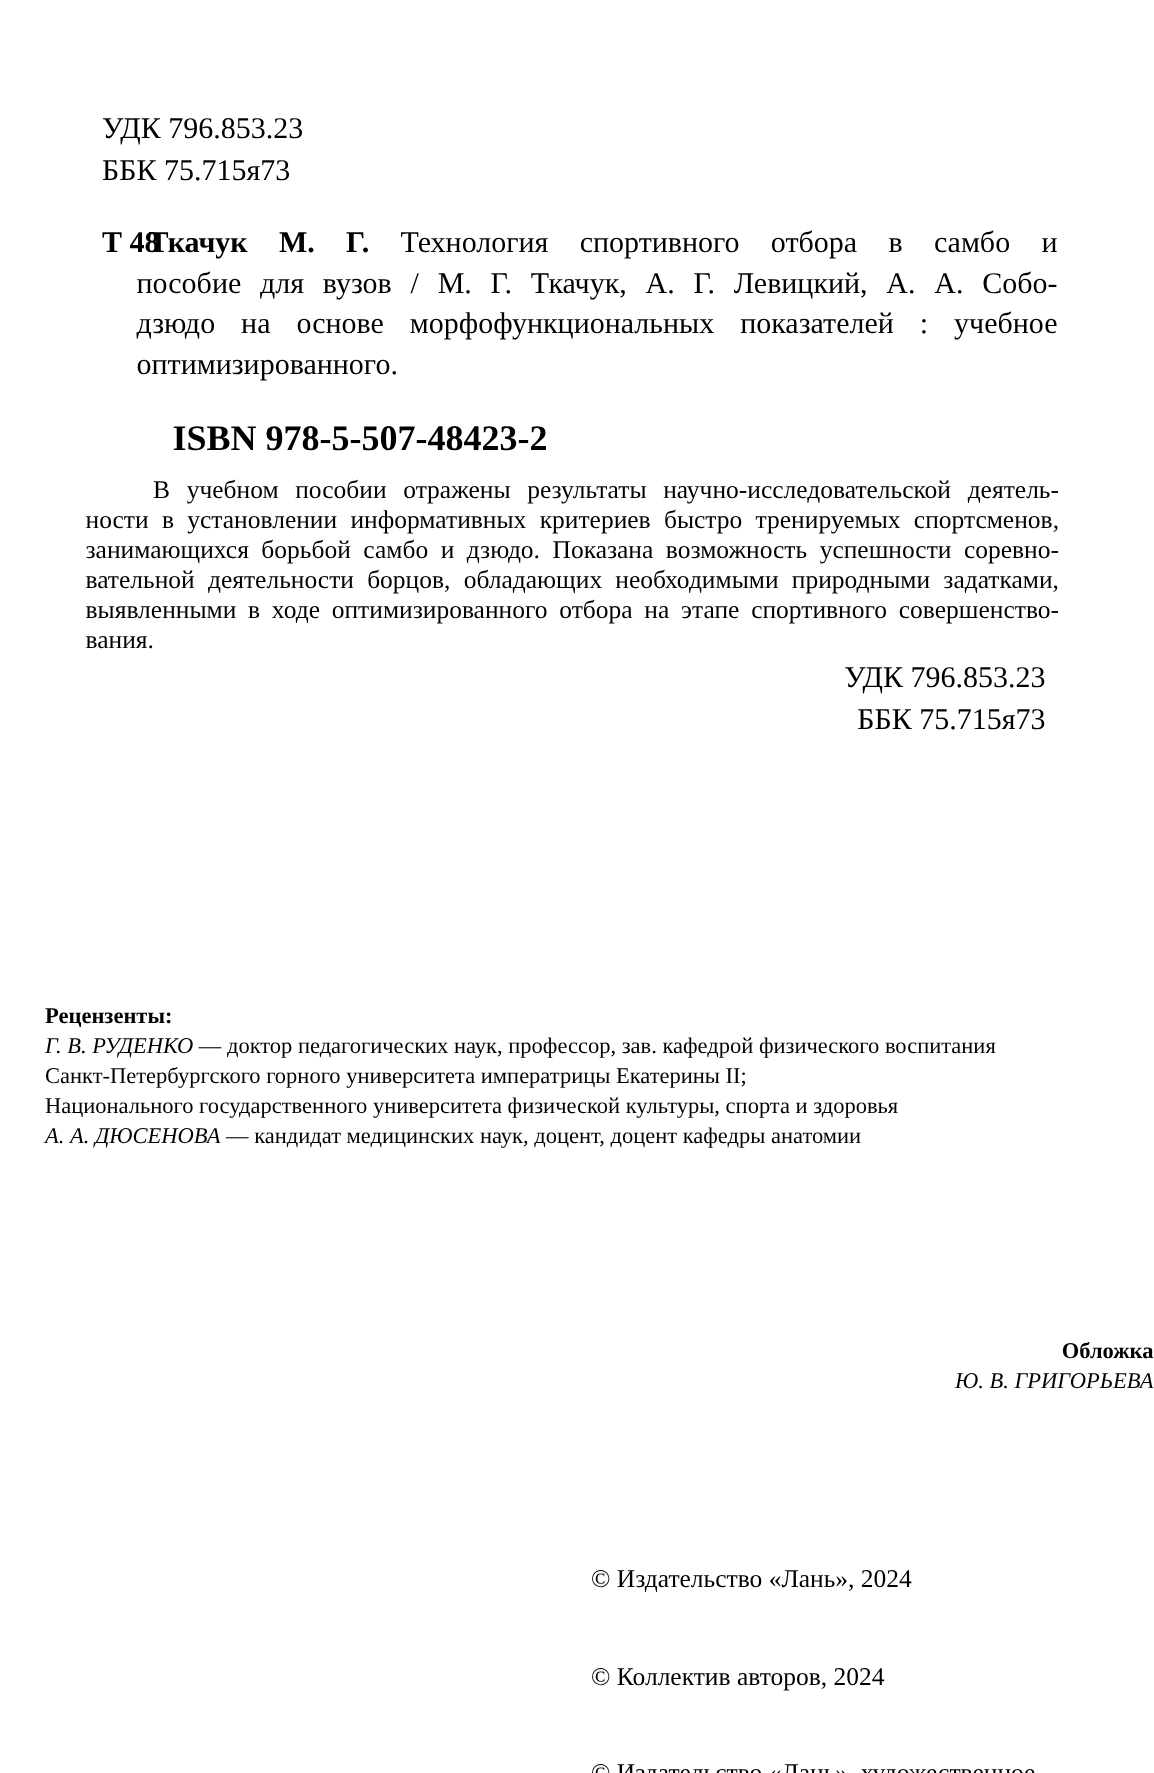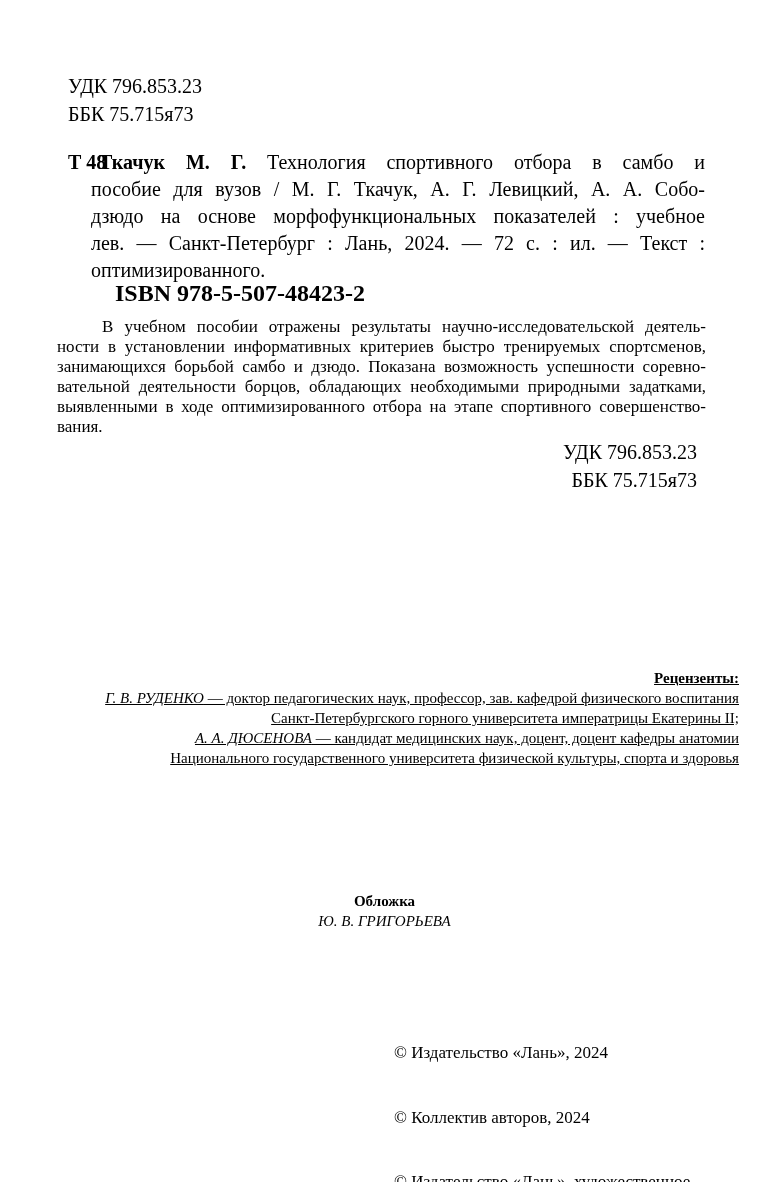--- a/index.html
+++ b/index.html
@@ -52,28 +52,28 @@
   .anno-first { text-indent: 45px; }
 
   .udk-right {
     top: 438px; right: 72px;
     text-align: right;
     font-size: 20px; line-height: 28px;
   }
 
   .reviewers {
     left: 30px; right: 30px; top: 668px;
-    text-align: right;
-    font-size: 15px; line-height: 20px; text-decoration: underline;
+    text-align: left;
+    font-size: 15px; line-height: 20px;
   }
   .reviewers .heading { font-weight: bold; }
 
   .cover {
     left: 0; right: 0; top: 891px;
-    text-align: center;
+    text-align: right;
     font-size: 15px; line-height: 20px;
   }
   .cover .heading { font-weight: bold; }
 
   .copyright {
     left: 394px; top: 999px;
     font-size: 17px; line-height: 21.5px;
     white-space: pre-wrap;
   }
 </style>
@@ -84,21 +84,20 @@
   <div>УДК 796.853.23</div>
   <div>ББК 75.715я73</div>
 </div>
 
 <div class="abs bib">
   <span class="bib-code">Т 48</span>
   <div class="bib-text">
     <div class="jl bib-first"><span class="bold">Ткачук М. Г.</span> <span>Технология спортивного отбора в самбо и</span></div>
     <div class="jl">пособие для вузов / М. Г. Ткачук, А. Г. Левицкий, А. А. Собо-</div>
     <div class="jl">дзюдо на основе морфофункциональных показателей : учебное</div>
-    <div class="jl">лев. — Санкт-Петербург : Лань, 2024. — 72 с. : ил. — Текст :</div>
     <div>оптимизированного.</div>
   </div>
 </div>
 
 <div class="abs isbn">ISBN 978-5-507-48423-2</div>
 
 <div class="abs annotation">
   <div class="jl anno-first">В учебном пособии отражены результаты научно-исследовательской деятель-</div>
   <div class="jl">ности в установлении информативных критериев быстро тренируемых спортсменов,</div>
   <div class="jl">занимающихся борьбой самбо и дзюдо. Показана возможность успешности соревно-</div>
@@ -109,22 +108,22 @@
 
 <div class="abs udk-right">
   <div>УДК 796.853.23</div>
   <div>ББК 75.715я73</div>
 </div>
 
 <div class="abs reviewers">
   <div class="heading">Рецензенты:</div>
   <div><span class="it">Г. В. РУДЕНКО</span><span> — доктор педагогических наук, профессор, зав. кафедрой физического воспитания</span></div>
   <div>Санкт-Петербургского горного университета императрицы Екатерины II;</div>
+  <div>Национального государственного университета физической культуры, спорта и здоровья</div>
   <div><span class="it">А. А. ДЮСЕНОВА</span><span> — кандидат медицинских наук, доцент, доцент кафедры анатомии</span></div>
-  <div>Национального государственного университета физической культуры, спорта и здоровья</div>
 </div>
 
 <div class="abs cover">
   <div class="heading">Обложка</div>
   <div class="it">Ю. В. ГРИГОРЬЕВА</div>
 </div>
 
 <div class="abs copyright">
   <div>© Издательство «Лань», 2024</div>
   <div>© Коллектив авторов, 2024</div>

